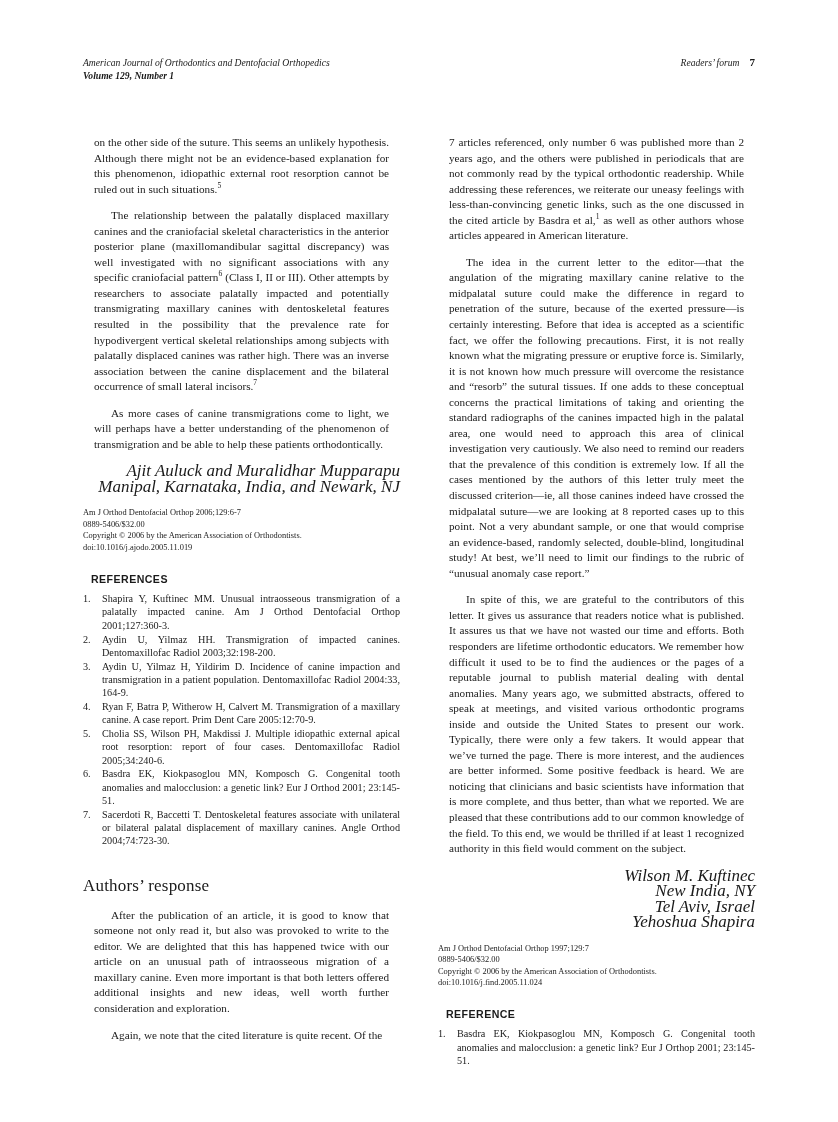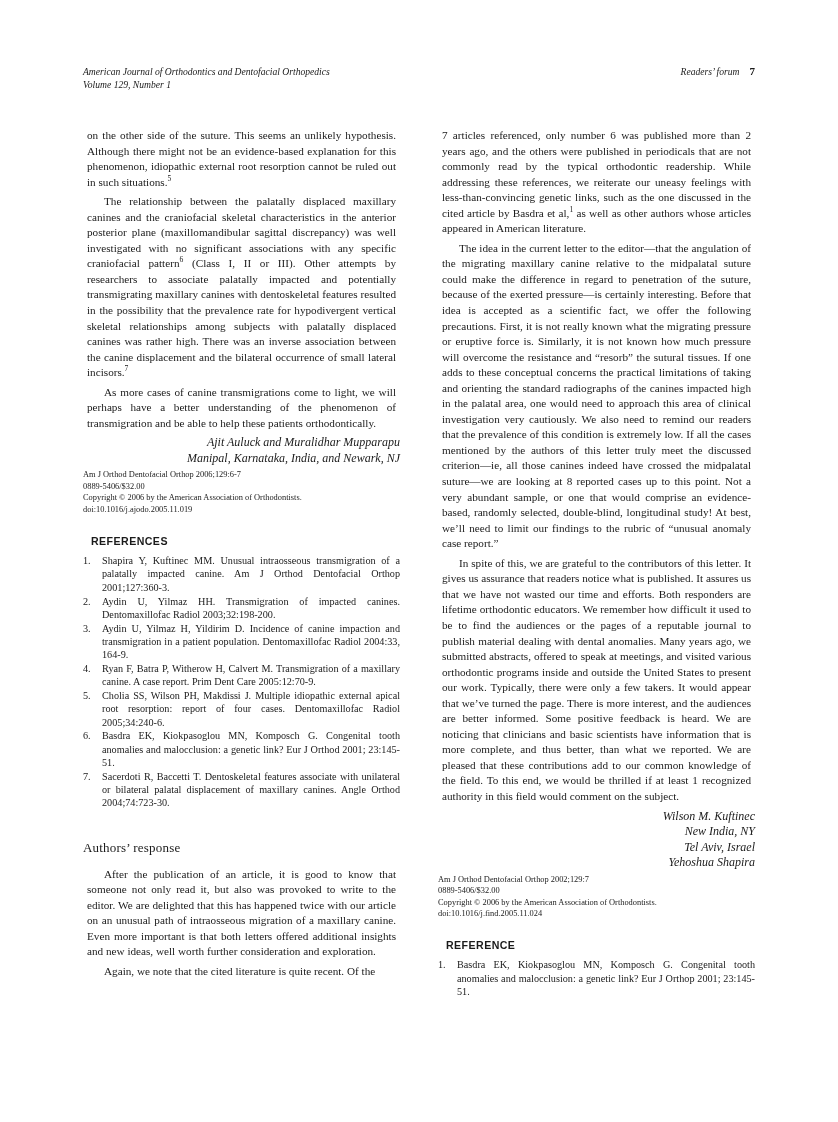--- a/index.html
+++ b/index.html
@@ -21,21 +21,21 @@
     left: 0; top: 0;
     width: 838px;
     height: 1122px;
     background: #fff;
   }
 
   
   .running-head {
     position: absolute;
     left: 83px;
-    top: 65px;
+    top: 56px;
     width: 672px;
     font-style: italic;
     font-size: 9.6px;
     line-height: 13.2px;
     color: #1a1a1a;
   }
   .rh-row {
     display: flex;
     justify-content: space-between;
     align-items: baseline;
@@ -43,87 +43,88 @@
   .rh-left { font-style: italic; }
   .rh-right { font-style: italic; white-space: nowrap; }
   .rh-pageno {
     font-style: normal;
     font-weight: bold;
     font-size: 11px;
     margin-left: 10px;
   }
   .rh-volume {
     font-style: italic;
+    font-weight: bold;
   }
 
   
   .columns {
     position: absolute;
     left: 83px;
     top: 124px;
     width: 672px;
     height: 920px;
   }
   .col {
     position: absolute;
     top: 0;
     width: 317px;
   }
   .col-left  { left: 0; }
   .col-right { left: 355px; }
 
   p.body {
-    margin: 4px;
+    margin: 11px;
     font-size: 11.2px;
     line-height: 15.55px;
     text-align: justify;
     text-indent: 17px;
     hyphens: none;
     -webkit-hyphens: none;
   }
   p.body.first { text-indent: 0; }
 
   sup.ref {
     font-size: 7.6px;
     vertical-align: super;
     line-height: 0;
   }
 
   
   .signature {
     margin-top: 0;
     font-style: italic;
-    font-size: 12px;
+    font-size: 17px;
     line-height: 15.55px;
     text-align: right;
   }
 
   
   .cite-block {
-    margin-top: 3px;
+    margin-top: 13px;
     font-size: 8.4px;
     line-height: 11.4px;
     text-align: left;
     font-family: "Liberation Serif", "DejaVu Serif", serif;
   }
   .cite-block div { white-space: nowrap; }
 
   
   h2.refhead {
     margin: 20px 0 7px 0;
     font-family: "Liberation Sans", "DejaVu Sans", sans-serif;
     font-size: 10.6px;
     font-weight: bold;
     letter-spacing: 0.45px;
     text-transform: uppercase;
     padding-left: 8px;
   }
   h1.section-title {
     margin: 26px 0 8px 0;
-    font-size: 13px;
+    font-size: 17px;
     font-weight: normal;
     line-height: 23px;
     letter-spacing: 0.2px;
   }
 
   
   ol.reflist {
     margin: 0;
     padding: 0;
     list-style: none;
@@ -212,21 +213,21 @@
       <p class="body">In spite of this, we are grateful to the contributors of this letter. It gives us assurance that readers notice what is published. It assures us that we have not wasted our time and efforts. Both responders are lifetime orthodontic educators. We remember how difficult it used to be to find the audiences or the pages of a reputable journal to publish material dealing with dental anomalies. Many years ago, we submitted abstracts, offered to speak at meetings, and visited various orthodontic programs inside and outside the United States to present our work. Typically, there were only a few takers. It would appear that we’ve turned the page. There is more interest, and the audiences are better informed. Some positive feedback is heard. We are noticing that clinicians and basic scientists have information that is more complete, and thus better, than what we reported. We are pleased that these contributions add to our common knowledge of the field. To this end, we would be thrilled if at least 1 recognized authority in this field would comment on the subject.</p>
 
       <div class="signature">
         <div>Wilson M. Kuftinec</div>
         <div>New India, NY</div>
         <div>Tel Aviv, Israel</div>
         <div>Yehoshua Shapira</div>
       </div>
 
       <div class="cite-block">
-        <div>Am J Orthod Dentofacial Orthop 2002;129:7</div>
+        <div>Am J Orthod Dentofacial Orthop 1997;129:7</div>
         <div>0889-5406/$32.00</div>
         <div>Copyright © 2006 by the American Association of Orthodontists.</div>
         <div>doi:10.1016/j.find.2005.11.024</div>
       </div>
 
       <h2 class="refhead">REFERENCE</h2>
 
       <ol class="reflist">
         <li><span class="refnum">1.</span><span>Basdra EK, Kiokpasoglou MN, Komposch G. Congenital tooth anomalies and malocclusion: a genetic link? Eur J Orthop 2001; 23:145-51.</span></li>
       </ol>

